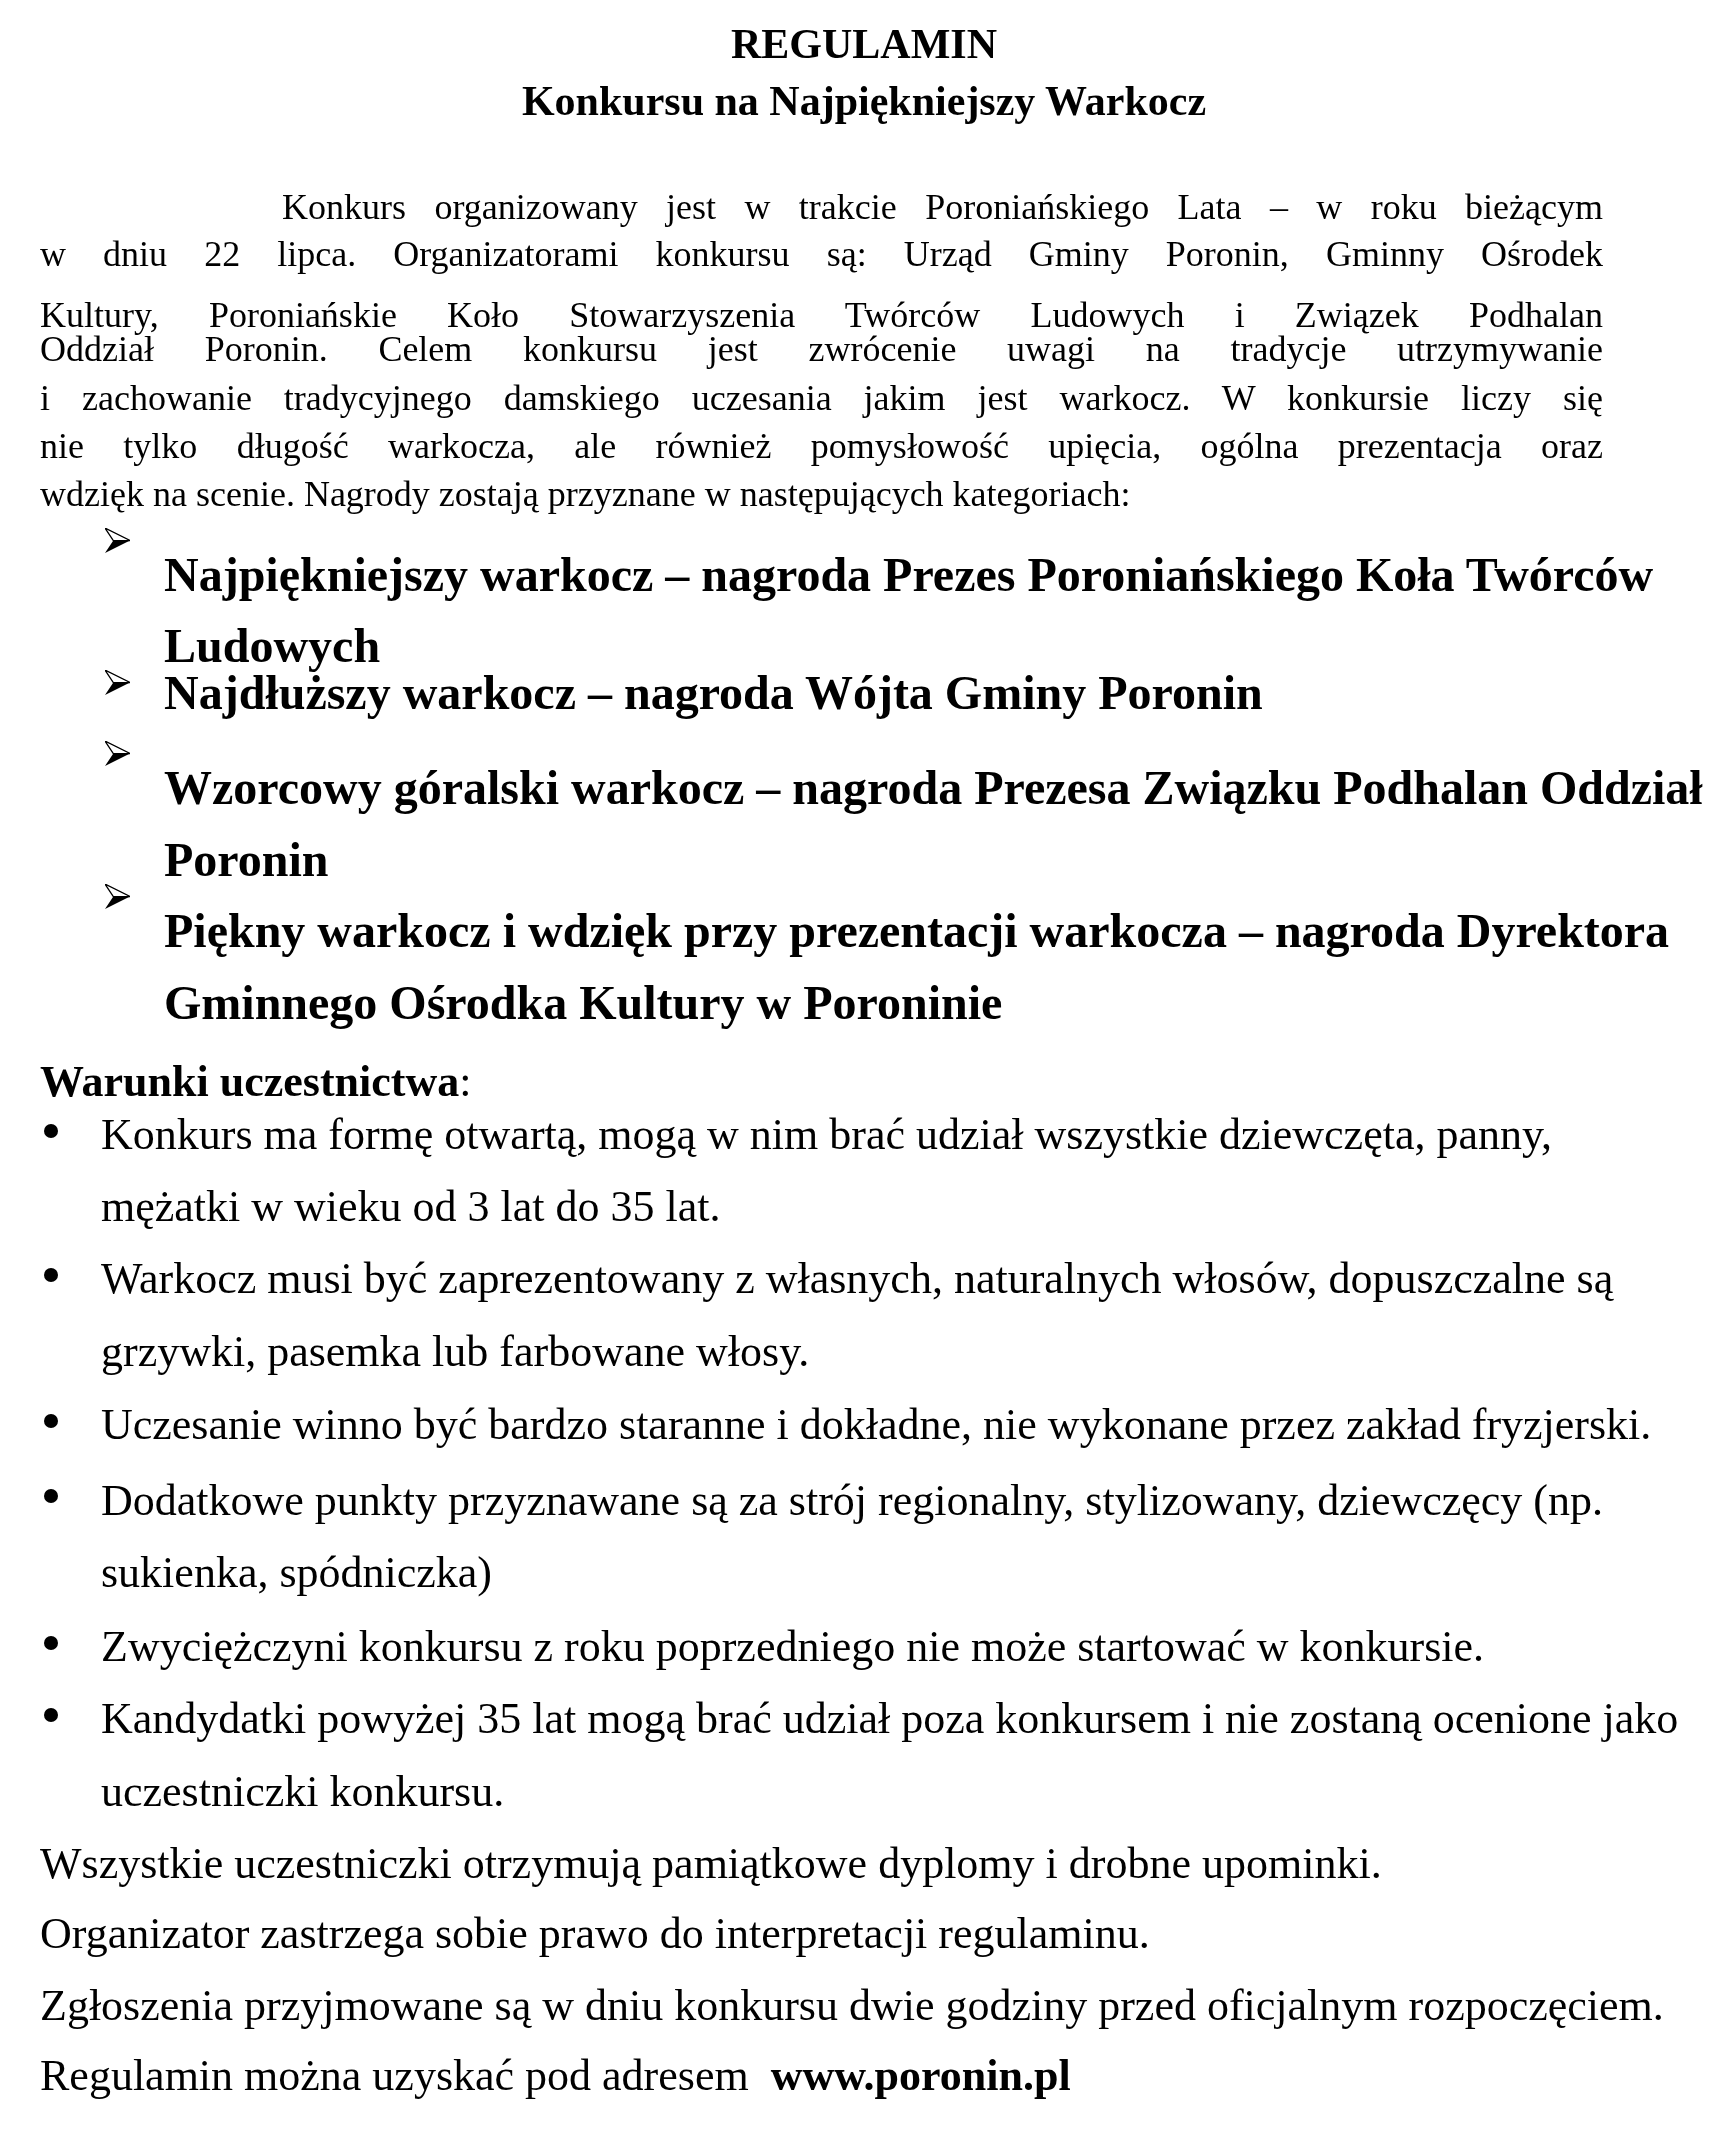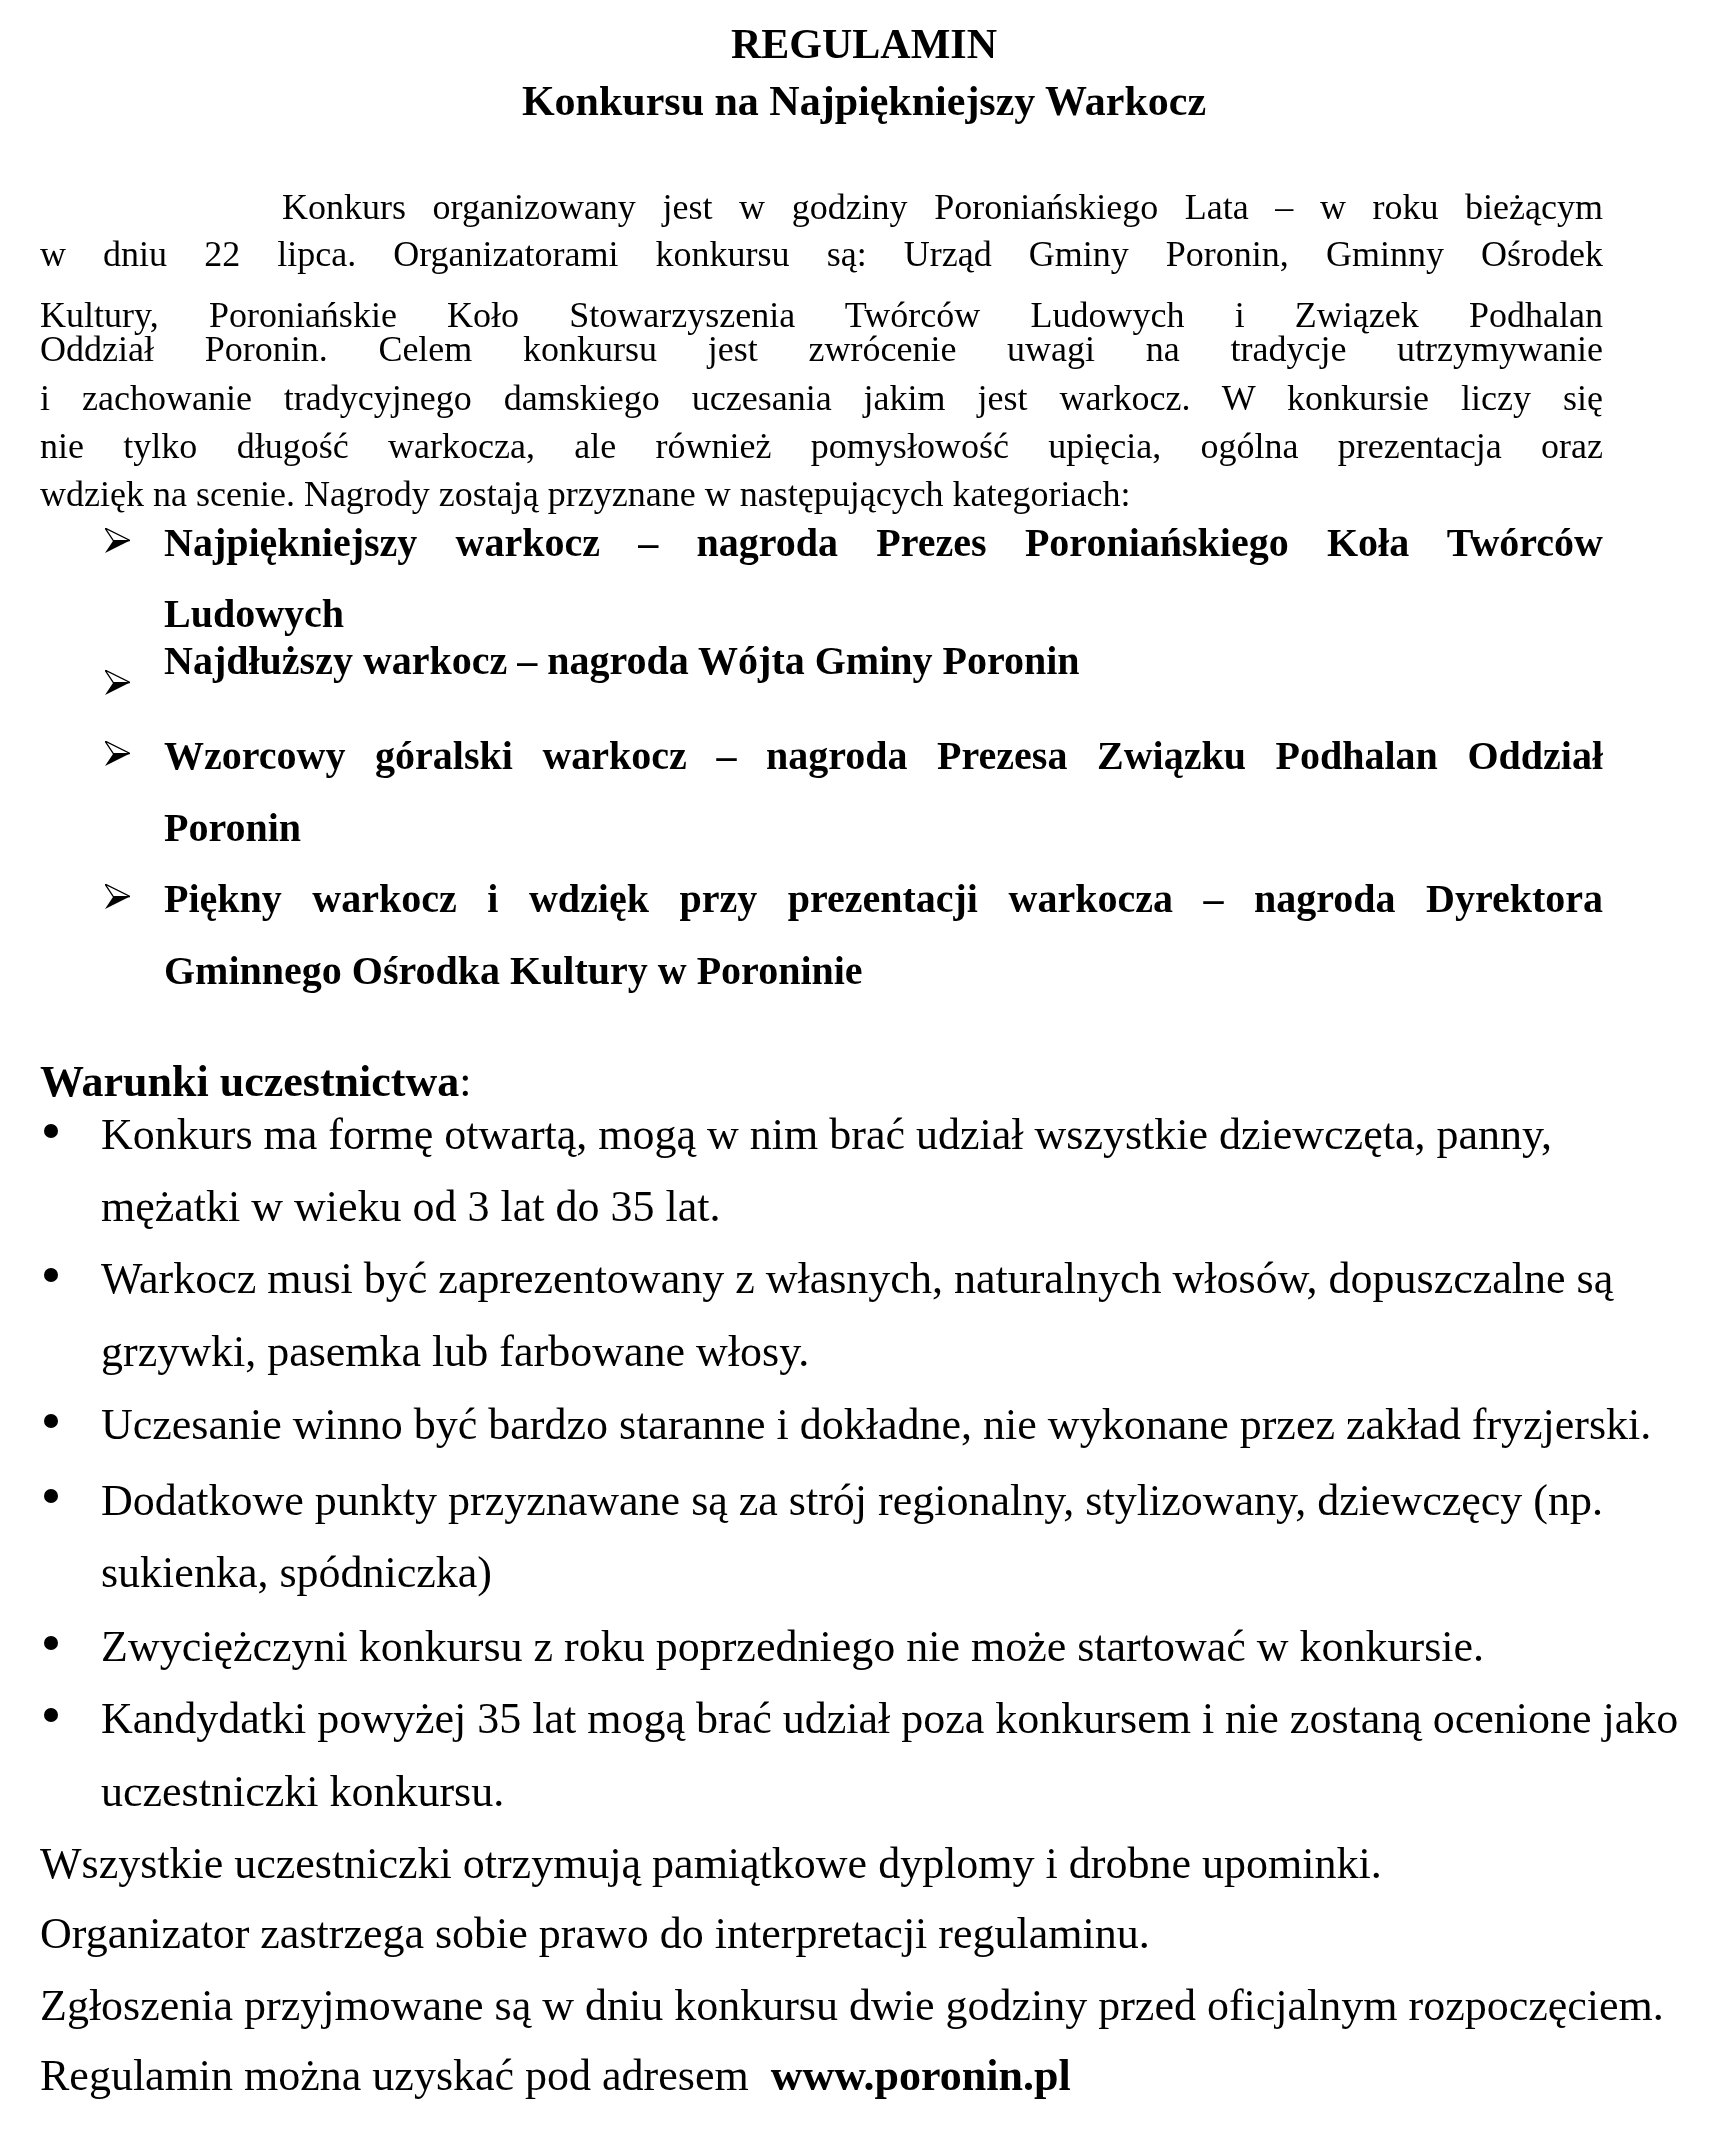--- a/index.html
+++ b/index.html
@@ -7,32 +7,32 @@
          font-family: "Liberation Serif", "DejaVu Serif", serif; color: #000; }
   .line { position: absolute; white-space: nowrap; font-size: 44px; line-height: 1; }
   .title { position: absolute; left: 0; width: 1728px; text-align: center;
            font-weight: bold; font-size: 42px; line-height: 1; white-space: nowrap; }
   .just { position: absolute; left: 40px; width: 1563px; font-size: 36px; line-height: 1;
           text-align: justify; text-align-last: justify; white-space: nowrap; }
   .just.last { text-align-last: left; }
   .bold { font-weight: bold; }
   .arrow { position: absolute; width: 25px; height: 25px; }
   .dot { position: absolute; width: 14px; height: 14px; border-radius: 50%; background: #000; }
-  .cat { position: absolute; left: 164px; width: 1439px; font-size: 40px; font-weight: bold;
-         line-height: 1; white-space: nowrap; text-align: justify; text-align-last: justify; }
+  .cat { position: absolute; left: 164px; width: 1439px; font-size: 48px; font-weight: bold;
+         line-height: 1; white-space: nowrap; text-align: justify; text-align-last: justify; margin-top: 28px; }
   .cat.last { text-align-last: left; }
 </style>
 </head>
 <body>
 
 <div class="title" style="top:23.4px;">REGULAMIN</div>
 <div class="title" style="top:80px;">Konkursu na Najpiękniejszy Warkocz</div>
 
 <div>
-  <div class="just" style="top:189px; left:282px; width:1321px;">Konkurs organizowany jest w godziny Poroniańskiego Lata – w roku bieżącym</div>
+  <div class="just" style="top:189px; left:282px; width:1321px;">Konkurs organizowany jest w trakcie Poroniańskiego Lata – w roku bieżącym</div>
   <div class="just" style="top:236px;">w dniu 22 lipca. Organizatorami konkursu są: Urząd Gminy Poronin, Gminny Ośrodek</div>
   <div class="just" style="top:297px;">Kultury, Poroniańskie Koło Stowarzyszenia Twórców Ludowych i Związek Podhalan</div>
   <div class="just" style="top:331px;">Oddział Poronin. Celem konkursu jest zwrócenie uwagi na tradycje utrzymywanie</div>
   <div class="just" style="top:380px;">i zachowanie tradycyjnego damskiego uczesania jakim jest warkocz. W konkursie liczy się</div>
   <div class="just" style="top:428px;">nie tylko długość warkocza, ale również pomysłowość upięcia, ogólna prezentacja oraz</div>
   <div class="just last" style="top:476px;">wdzięk na scenie. Nagrody zostają przyznane w następujących kategoriach:</div>
 </div>
 
 <div>
   <div>

